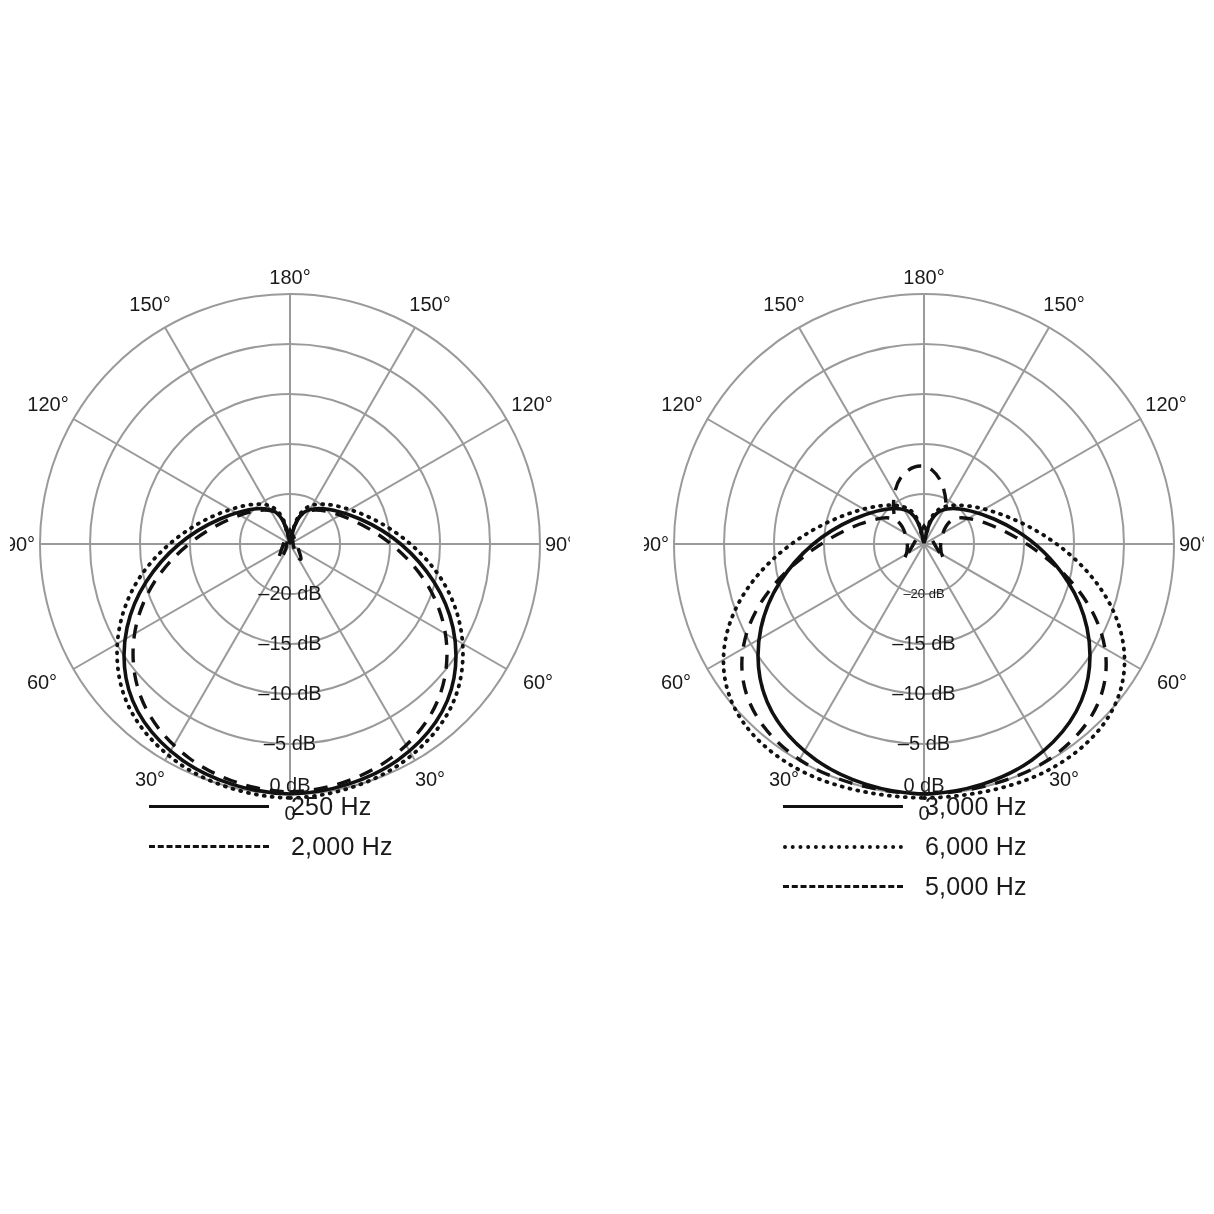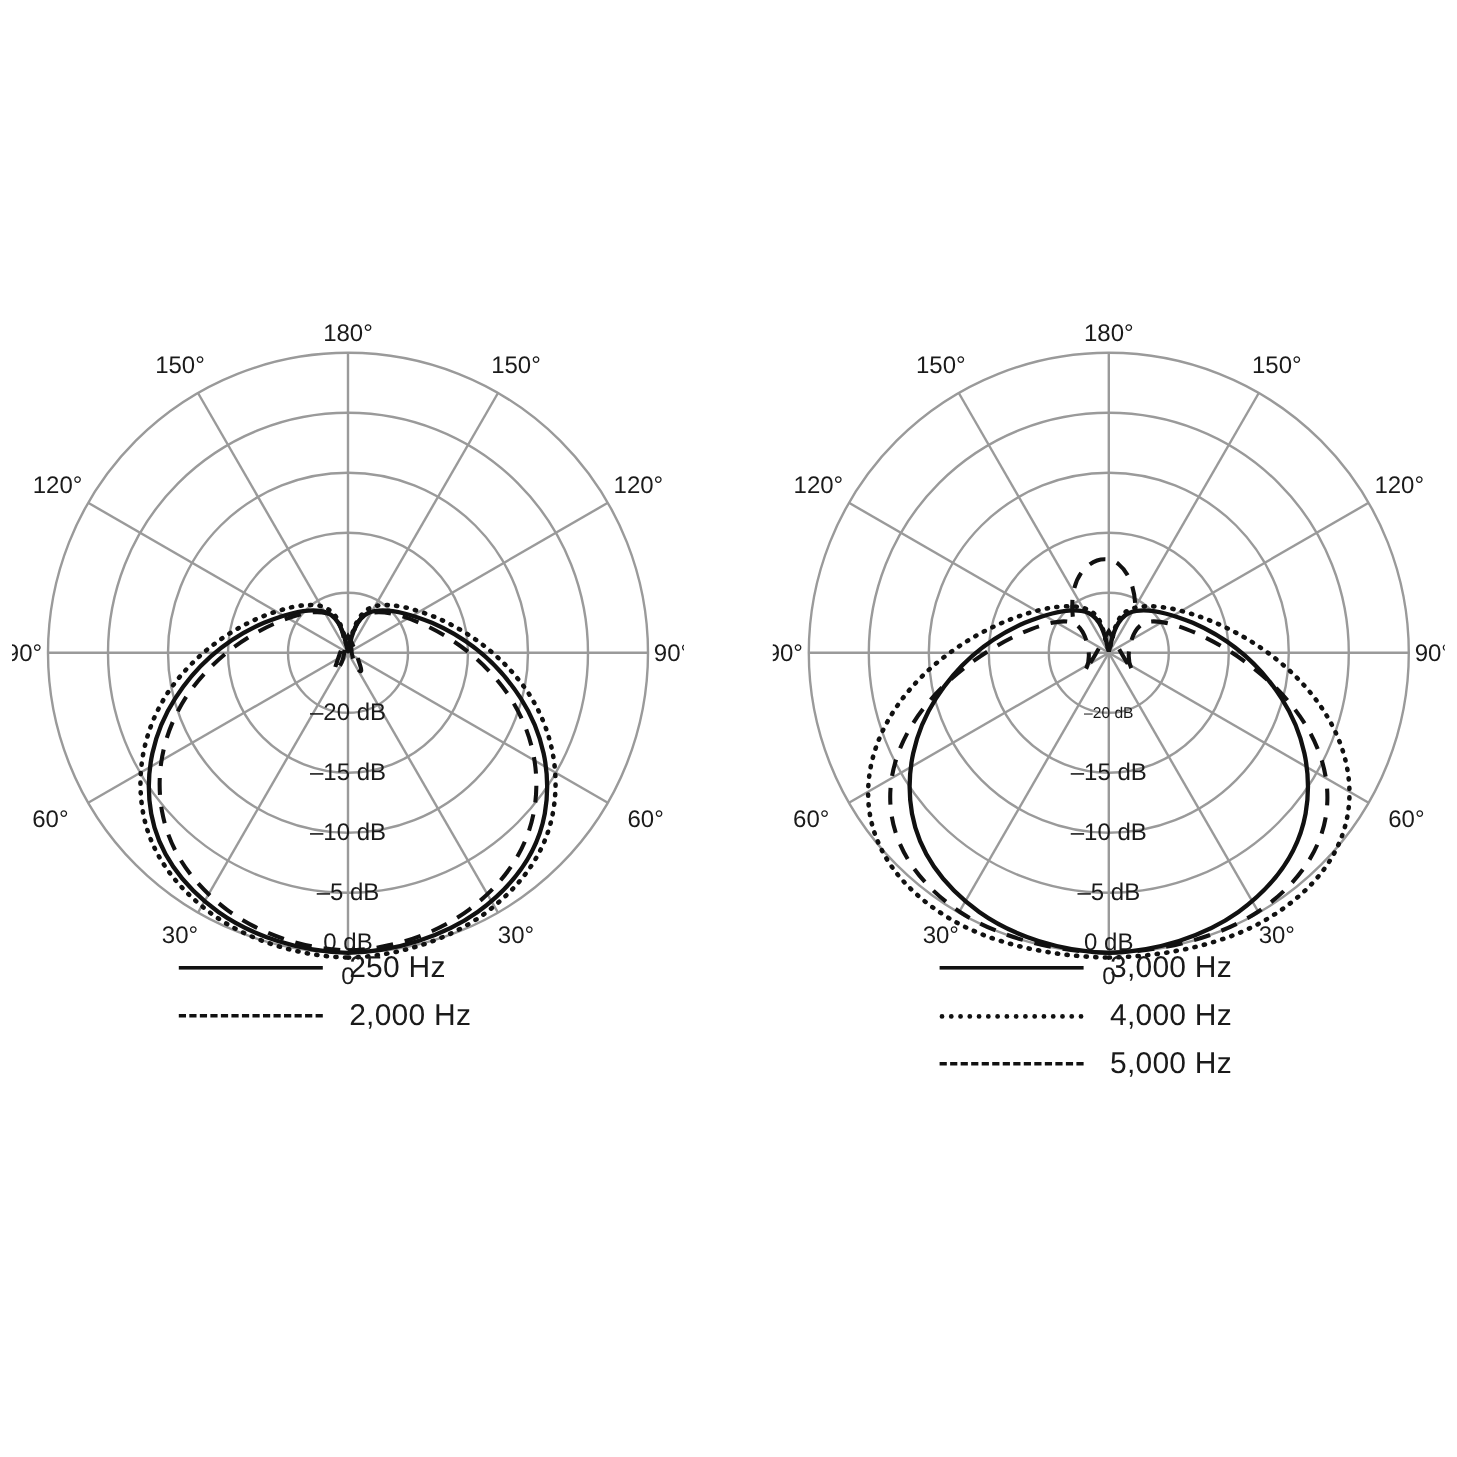--- a/index.html
+++ b/index.html
@@ -282,21 +282,21 @@
       </g>
     </svg>
 
     <div class="legend">
       <div class="legend-row">
         <span class="legend-sample ls-solid"></span>
         <span class="legend-label">3,000 Hz</span>
       </div>
       <div class="legend-row">
         <span class="legend-sample ls-dotted"></span>
-        <span class="legend-label">4,000 Hz</span>
+        <span class="legend-label">6,000 Hz</span>
       </div>
       <div class="legend-row">
         <span class="legend-sample ls-dashed"></span>
         <span class="legend-label">5,000 Hz</span>
       </div>
     </div>
   </div>
 
 </div>
 

